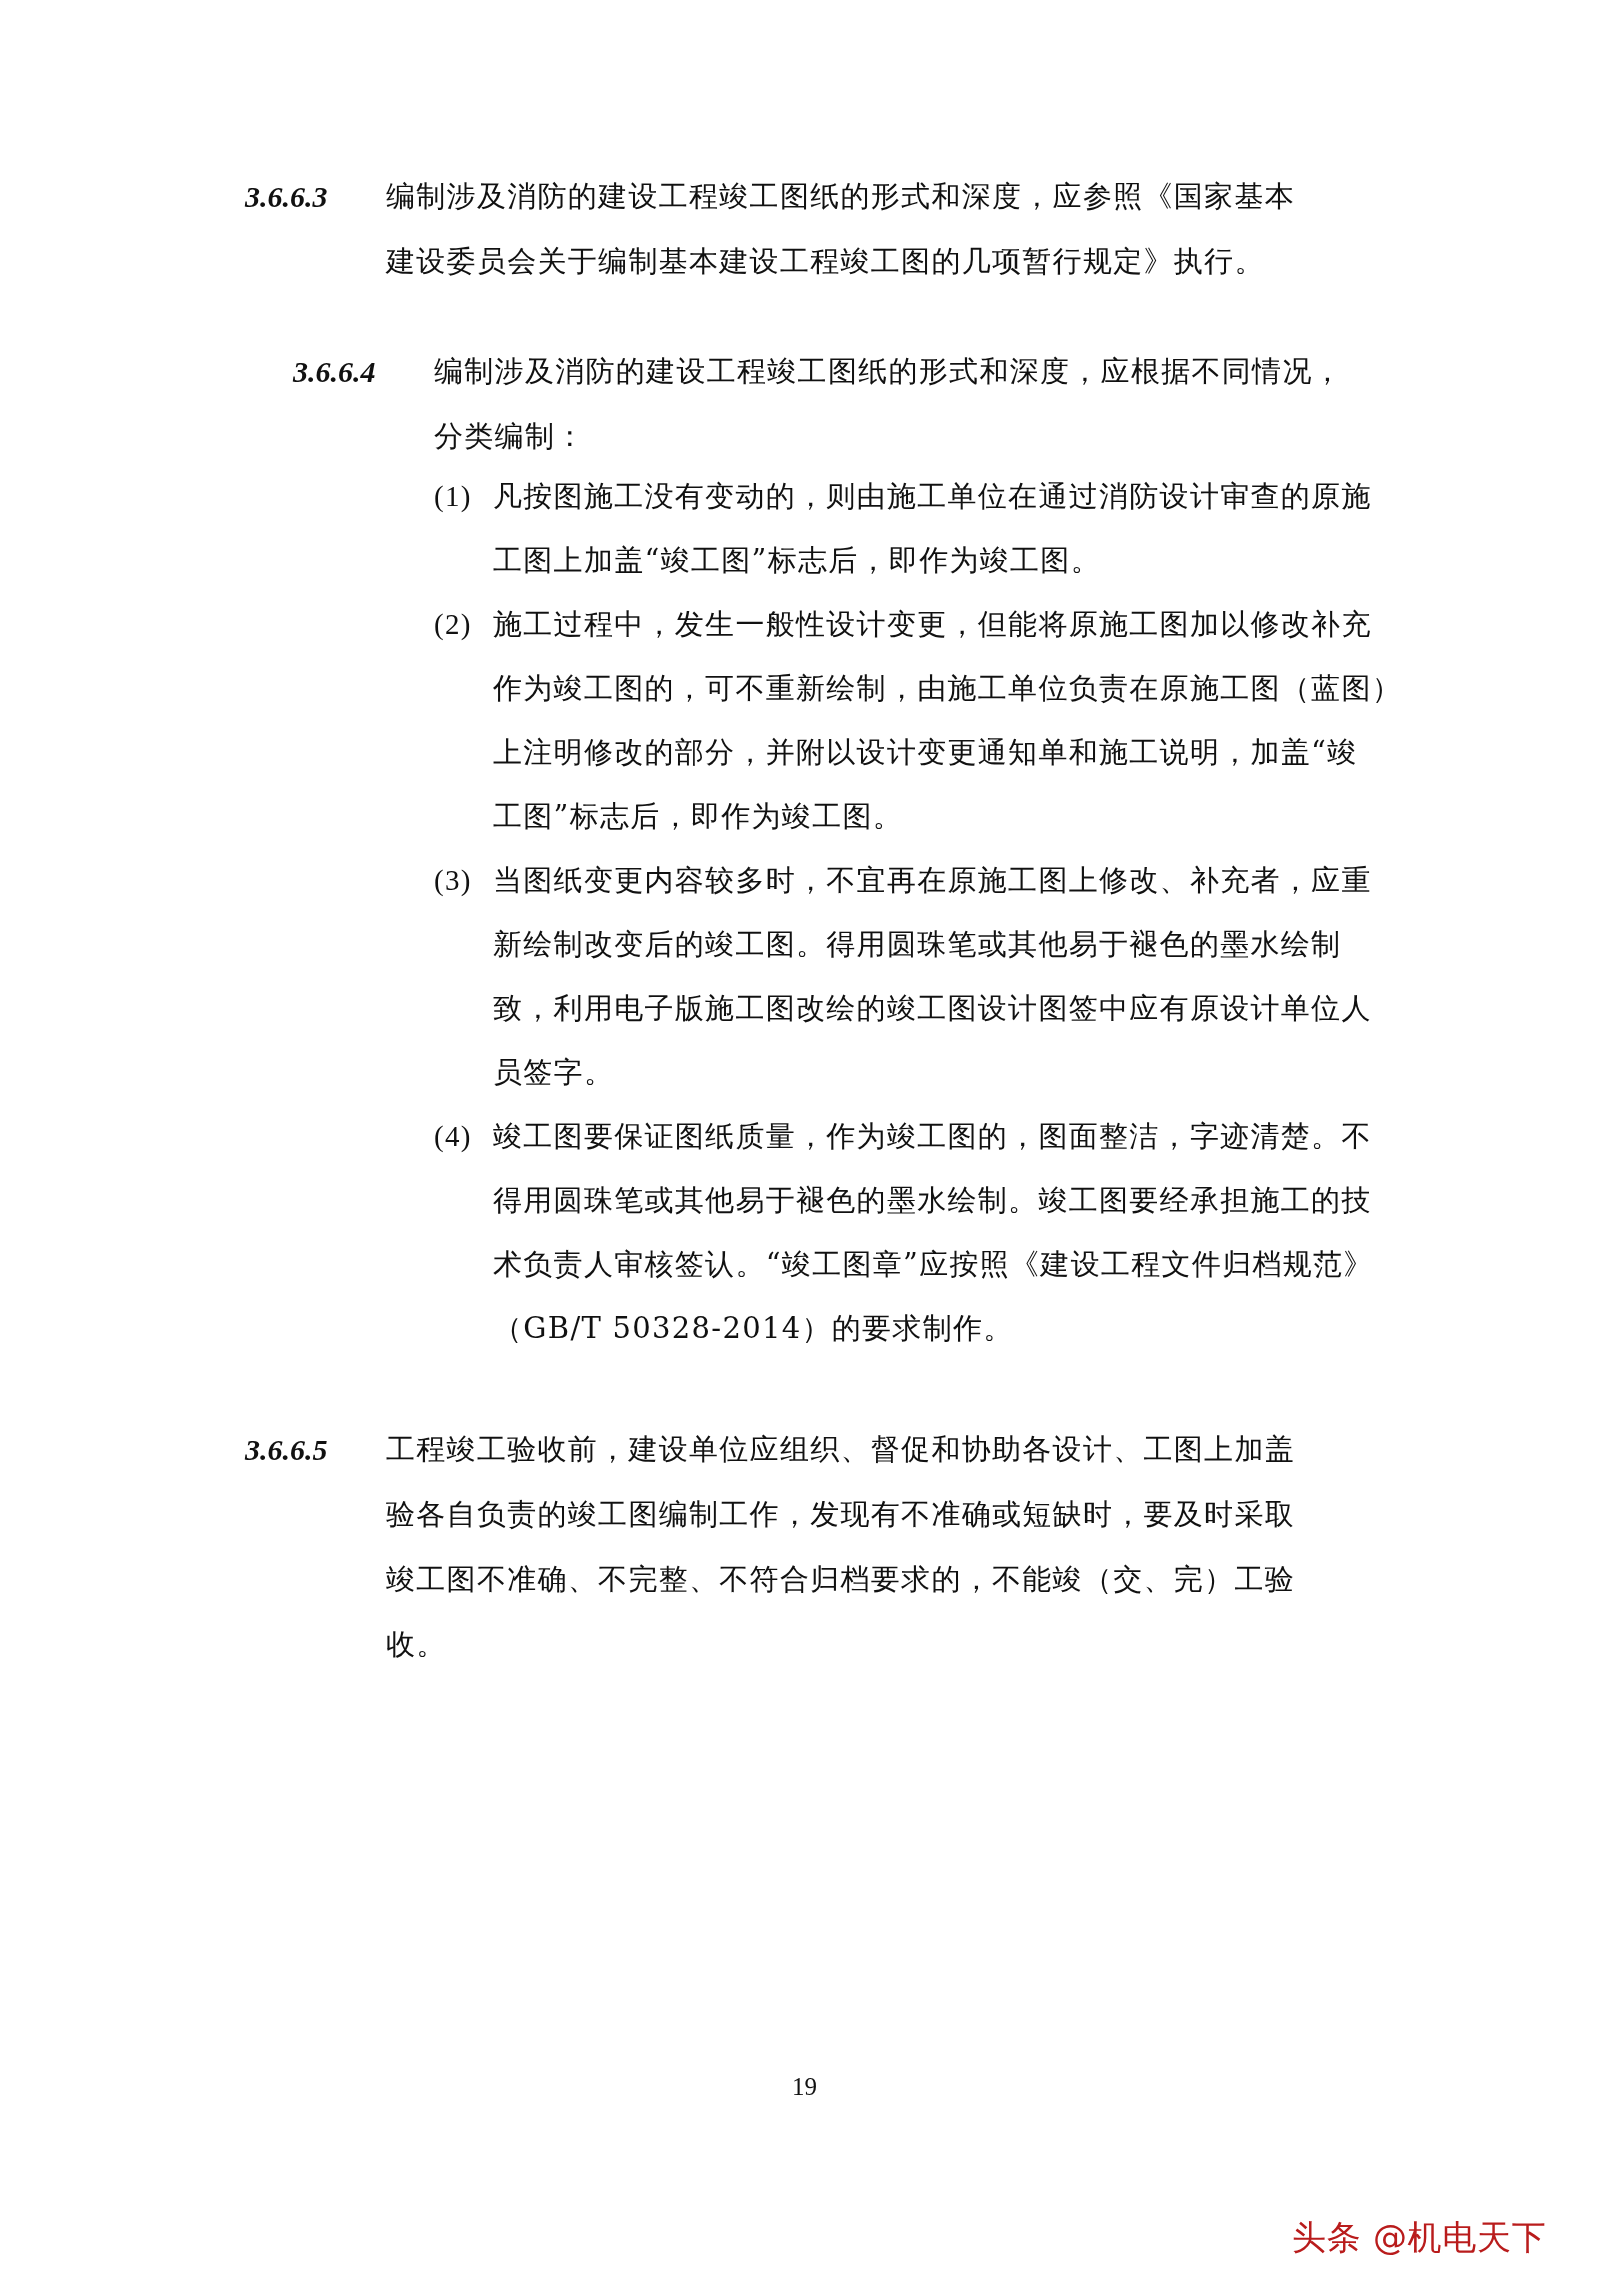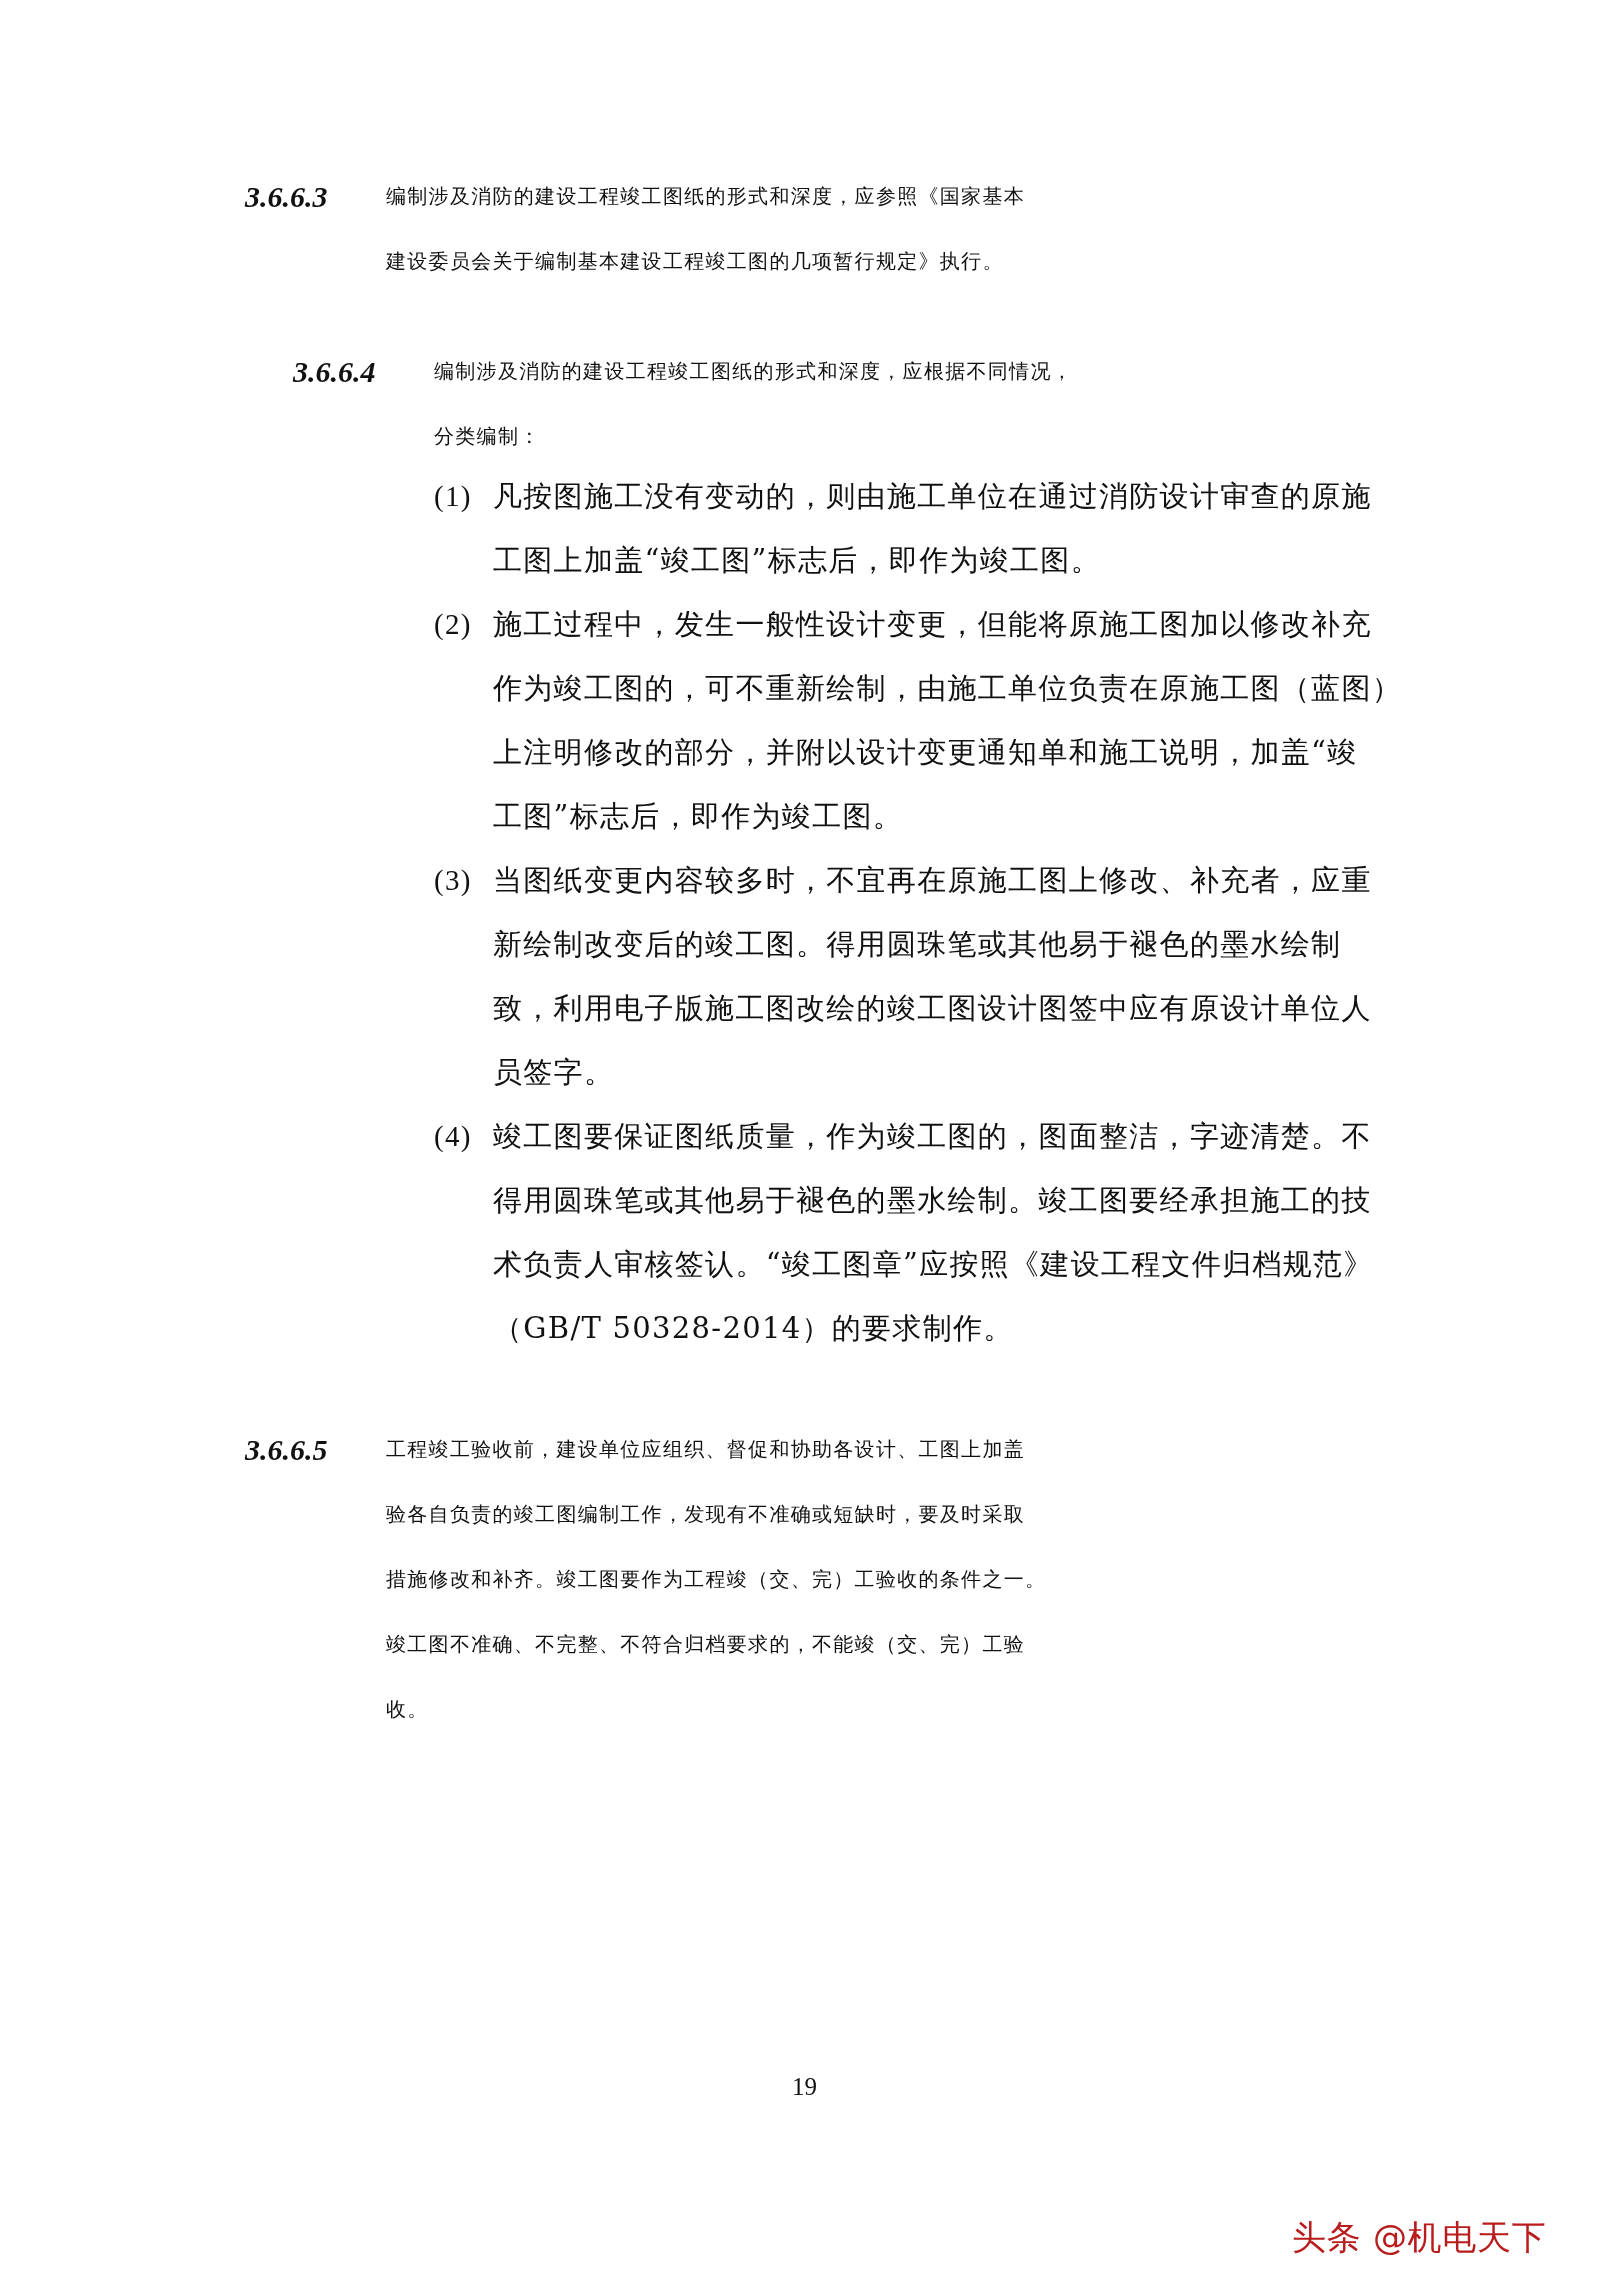--- a/index.html
+++ b/index.html
@@ -2,21 +2,21 @@
 <html style="font-size:10.5px"><head>
 <meta charset="utf-8">
 <style>
   html, body { margin: 0; padding: 0; background: #ffffff; }
   body { width: 1623px; height: 2295px; position: relative; overflow: hidden;
          font-family: "DejaVu Serif", "Liberation Serif", serif; color: #111111; }
   .page { position: absolute; left: 0; top: 0; width: 1621px; height: 2295px; padding-left: 24px; }
   .clause { position: absolute; left: 245px; width: 1165px; }
   .clause-num { position: absolute; left: 0; top: 0; font-family: "Liberation Serif", serif;
                 font-weight: bold; font-style: italic; font-size: 30px; line-height: 65px; }
-  .clause-body { margin-left: 141px; font-size: 20px; line-height: 65px; letter-spacing: 1.3px; }
+  .clause-body { margin-left: 141px; font-size: 29px; line-height: 65px; letter-spacing: 1.3px; }
   .line { display: block; white-space: nowrap; }
   .items { margin-left: 141px; }
   .item { position: relative; padding-left: 59px; font-size: 29px; line-height: 64px; letter-spacing: 1.3px; }
   .item-num { position: absolute; left: 0; top: 0; font-family: "Liberation Serif", serif; font-size: 29px; }
   .page-number { position: absolute; left: 792px; top: 2073px; width: 39px; text-align: left;
                  font-family: "Liberation Serif", serif; font-size: 25px; }
   .watermark { position: absolute; left: 1292px; top: 2215px; font-family: "DejaVu Sans", sans-serif;
                font-size: 34px; color: #b91c1c; letter-spacing: 0.7px; }
 </style>
 </head>
@@ -66,21 +66,20 @@
         <span class="line">（GB/T 50328-2014）的要求制作。</span>
       </div>
     </div>
   </div>
 
   <div class="clause" style="top:1417px;">
     <span class="clause-num">3.6.6.5</span>
     <div class="clause-body">
       <span class="line">工程竣工验收前，建设单位应组织、督促和协助各设计、工图上加盖</span>
       <span class="line">验各自负责的竣工图编制工作，发现有不准确或短缺时，要及时采取</span>
-      <span class="line">措施修改和补齐。竣工图要作为工程竣（交、完）工验收的条件之一。</span>
       <span class="line">竣工图不准确、不完整、不符合归档要求的，不能竣（交、完）工验</span>
       <span class="line">收。</span>
     </div>
   </div>
 
   <div class="page-number">19</div>
   <div class="watermark">头条 @机电天下</div>
 </div>
 
 

